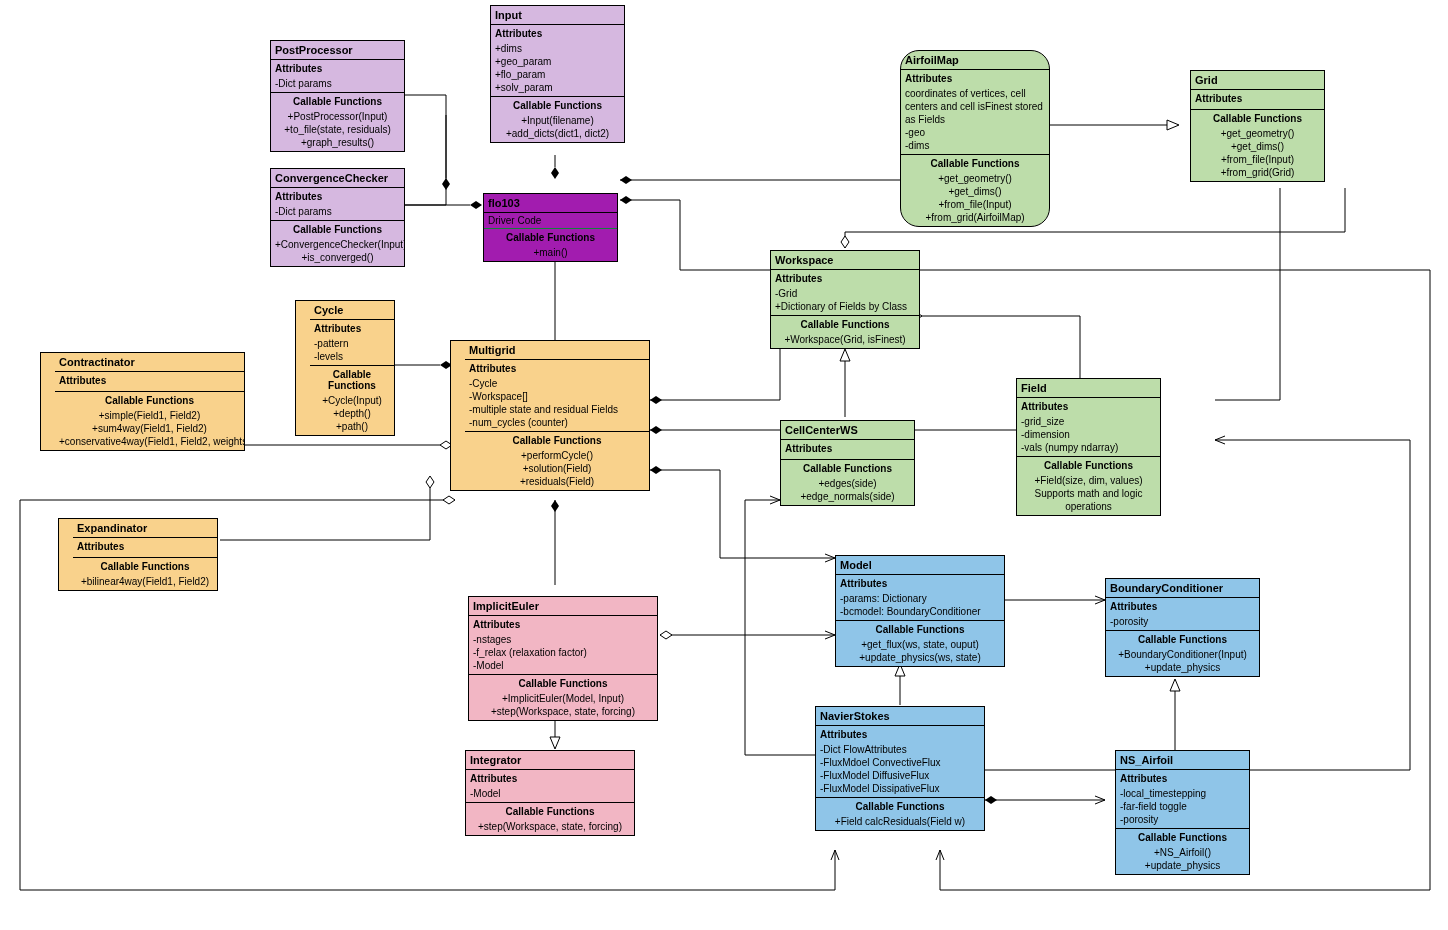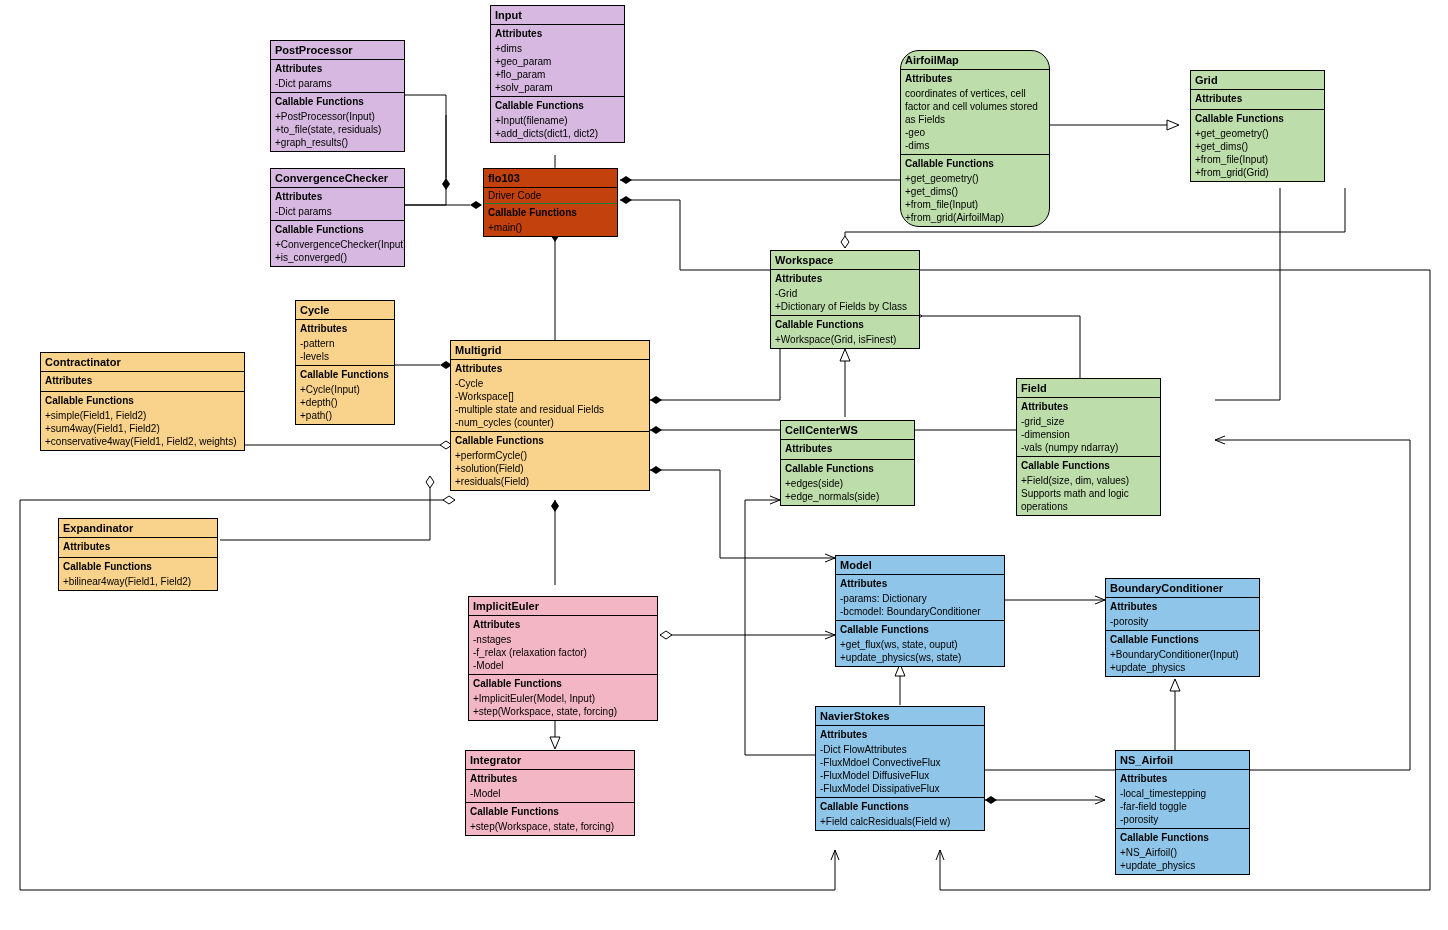--- a/index.html
+++ b/index.html
@@ -30,33 +30,33 @@
     border-bottom: 1px solid #15803d;
   }
   .section-hdr {
     font-weight: bold;
     padding: 3px 4px;
   }
   .section {
     border-bottom: 1px solid #000;
     padding-bottom: 2px;
   }
-  .section:last-child { border-bottom: none; }
+  .section:last-child { border-bottom: none; text-align: center; }
   .line {
     padding: 1px 4px;
     font-size: 10px;
     white-space: nowrap;
     overflow: hidden;
   }
   .purple { background: #d6b8e0; }
-  .orange { background: #f9d28c; }
+  .orange { background: #f9d28c; padding-left: 14px; }
   .green  { background: #bdddaa; }
   .blue   { background: #8fc5e8; }
   .pink   { background: #f2b6c4; }
-  .white  { background: #c2410c; }
+  .white  { background: #a21caf; margin-top: 25px; }
 
   svg.connectors {
     position: absolute;
     left: 0; top: 0;
     width: 1448px;
     height: 930px;
     pointer-events: none;
   }
 </style>
 </head>
@@ -186,21 +186,21 @@
     <div class="section-hdr">Callable Functions</div>
     <div class="line">+main()</div>
   </div>
 </div>
 
 <div class="class-box green" style="left:900px; top:50px; width:150px;border-radius:19px;">
   <div class="title">AirfoilMap</div>
   <div class="section">
     <div class="section-hdr">Attributes</div>
     <div class="line">coordinates of vertices, cell</div>
-    <div class="line">factor and cell volumes stored</div>
+    <div class="line">centers and cell isFinest stored</div>
     <div class="line">as Fields</div>
     <div class="line">-geo</div>
     <div class="line">-dims</div>
   </div>
   <div class="section">
     <div class="section-hdr">Callable Functions</div>
     <div class="line">+get_geometry()</div>
     <div class="line">+get_dims()</div>
     <div class="line">+from_file(Input)</div>
     <div class="line">+from_grid(AirfoilMap)</div>

